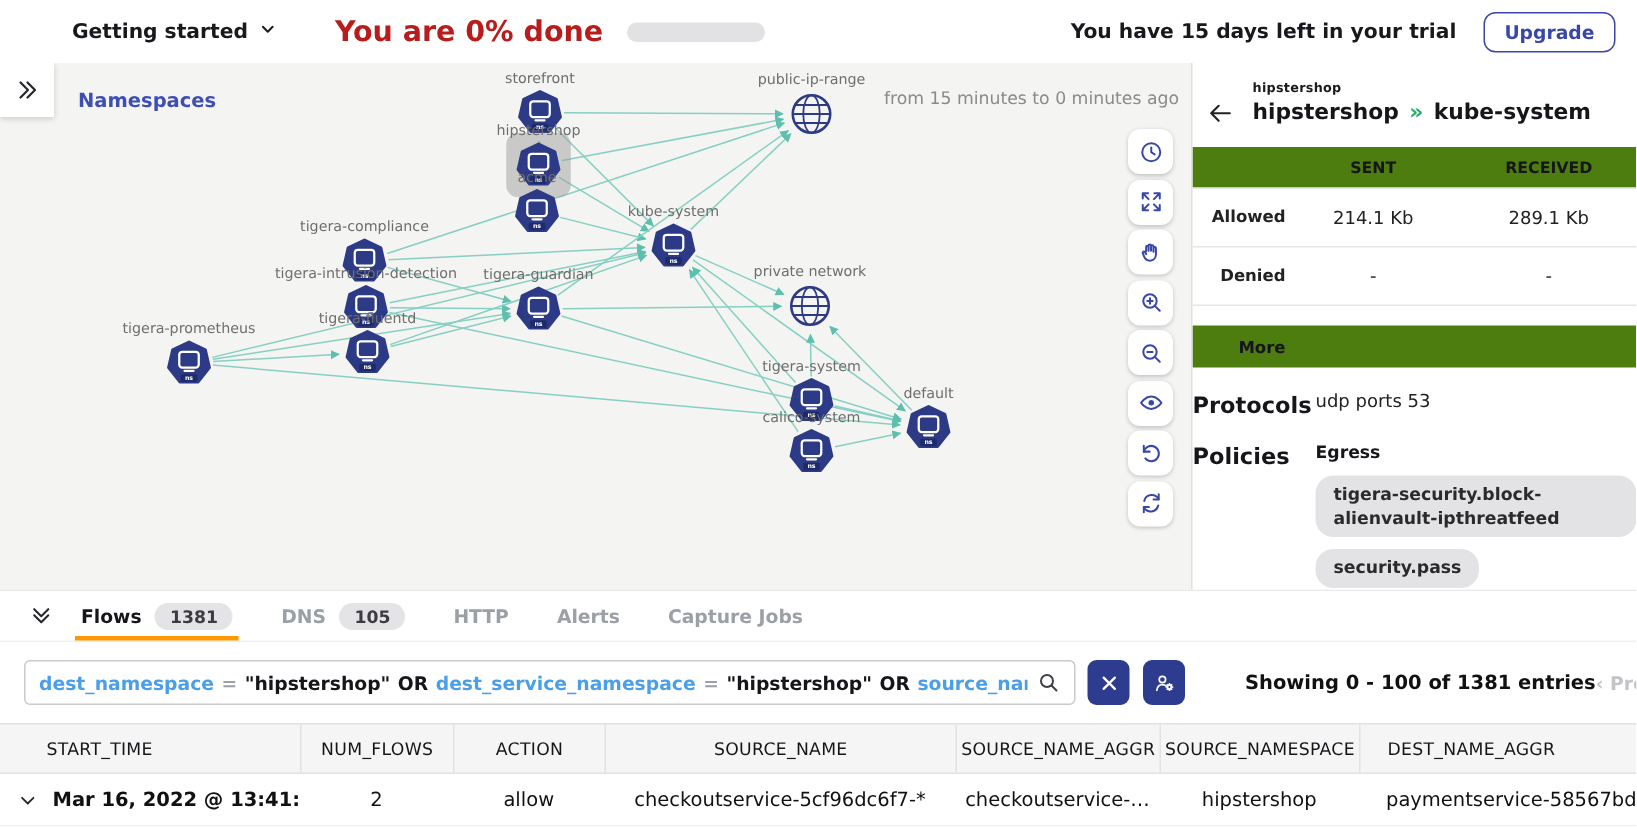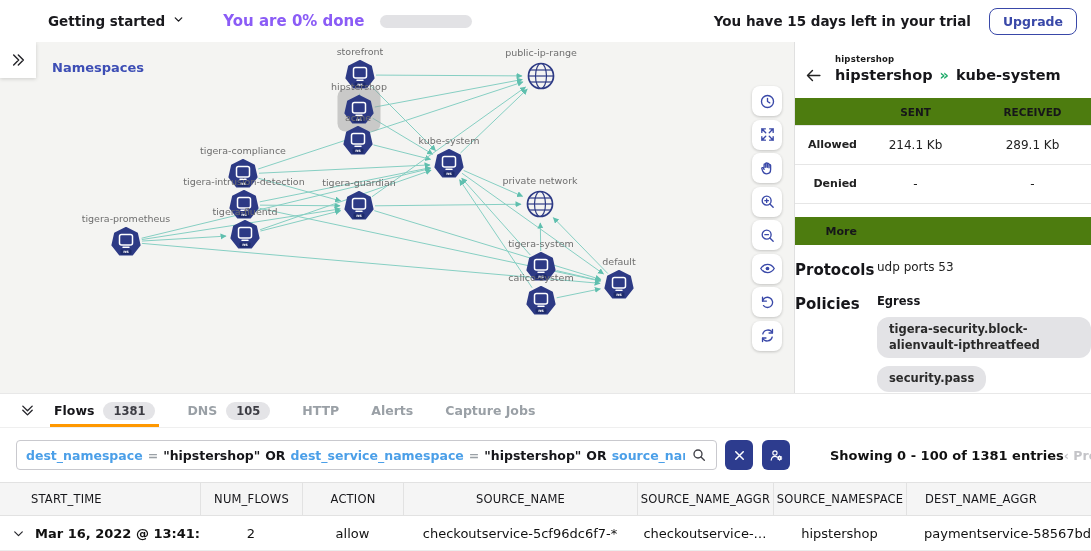--- a/index.html
+++ b/index.html
@@ -3,21 +3,21 @@
 <meta charset="utf-8">
 <style>
   html,body{margin:0;padding:0;background:#fff;}
   body{font-family:"DejaVu Sans",sans-serif;-webkit-font-smoothing:antialiased;}
   .app{width:1091px;height:551px;position:relative;overflow:hidden;background:#fff;}
 
   
   .topbar{height:42px;display:flex;align-items:center;background:#fff;position:relative;z-index:5;}
   .gs{margin-left:48px;font-weight:600;font-size:13.5px;color:#19191d;display:flex;align-items:center;gap:7px;cursor:pointer;}
   .gs svg{width:13px;height:13px;}
-  .progress-label{margin-left:38px;font-weight:600;font-size:15px;color:#8b5cf6;}
+  .progress-label{margin-left:38px;font-weight:600;font-size:19px;color:#b91c1c;}
   .progress-track{margin-left:16px;width:92px;height:13px;border-radius:7px;background:#e2e2e5;}
   .trial{margin-left:auto;font-weight:600;font-size:13.5px;color:#19191d;}
   .upgrade{margin-left:18px;margin-right:14px;border:1.6px solid #3948a8;color:#3948a8;font-weight:700;font-size:12.5px;padding:5px 13px;border-radius:8px;background:#fff;cursor:pointer;font-family:inherit;}
 
   
   .main{display:flex;height:351px;}
   .graph{flex:1;position:relative;background:#f4f4f2;overflow:hidden;}
   .gsvg{position:absolute;top:0;left:0;}
   .graph-tab{position:absolute;top:0;left:0;width:36px;height:36px;background:#fff;box-shadow:0 1px 4px rgba(0,0,0,.16);display:flex;align-items:center;justify-content:center;cursor:pointer;z-index:2;color:#26262b;}
   .graph-tab svg{width:16px;height:16px;}
@@ -256,20 +256,21 @@
             <text x="541" y="270.3" font-size="4.2" fill="#ffffff" text-anchor="middle" font-weight="bold">ns</text>
             <text x="541" y="239" font-size="9.5" fill="#6e6e6e" text-anchor="middle">calico-system</text>
           </g>
         </svg>
       <div class="graph-tab" id="graph-tab-icon">
           <svg viewBox="0 0 24 24" fill="none" stroke="currentColor" stroke-width="2.2" stroke-linecap="round" stroke-linejoin="round">
             <path d="M5.5 4.5 13 12l-7.5 7.5M12.5 4.5 20 12l-7.5 7.5"></path>
           </svg>
         </div>
       <div class="graph-title">Namespaces</div>
+      <div class="time-range">from 15 minutes to 0 minutes ago</div>
       <div class="toolbar" id="graph-toolbar">
           <button class="tool-btn">
             <svg viewBox="0 0 24 24" fill="none" stroke="currentColor" stroke-width="1.9" stroke-linecap="round" stroke-linejoin="round">
               <circle cx="12" cy="12" r="8.5"></circle>
               <path d="M12 7.5V12l3.2 2"></path>
             </svg>
           </button>
           <button class="tool-btn">
             <svg viewBox="0 0 24 24" fill="none" stroke="currentColor" stroke-width="1.9" stroke-linecap="round" stroke-linejoin="round">
               <path d="M4 9V4h5M15 4h5v5M20 15v5h-5M9 20H4v-5M4 4l5.5 5.5M20 4l-5.5 5.5M20 20l-5.5-5.5M4 20l5.5-5.5"></path>

